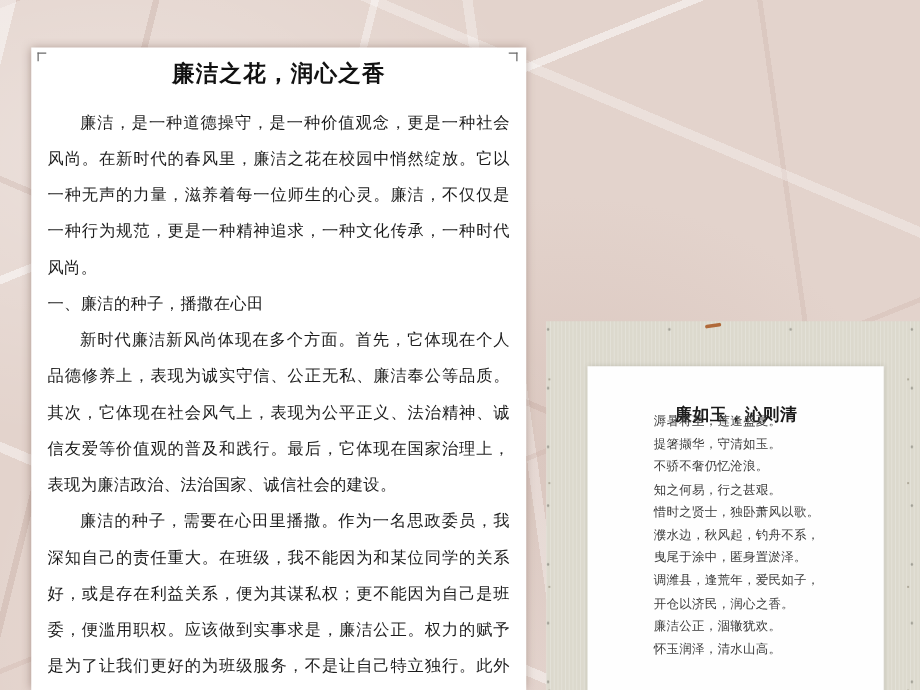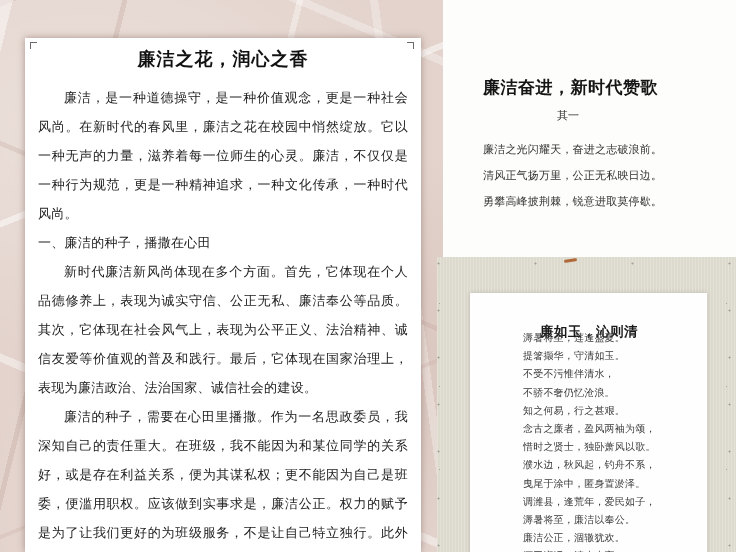--- a/index.html
+++ b/index.html
@@ -93,46 +93,33 @@
     <span class="corner cr"></span>
     <div class="essay-inner">
       <h1 class="essay-title">廉洁之花，润心之香</h1>
       <p class="para indent">廉洁，是一种道德操守，是一种价值观念，更是一种社会风尚。在新时代的春风里，廉洁之花在校园中悄然绽放。它以一种无声的力量，滋养着每一位师生的心灵。廉洁，不仅仅是一种行为规范，更是一种精神追求，一种文化传承，一种时代风尚。</p>
       <p class="para">一、廉洁的种子，播撒在心田</p>
       <p class="para indent">新时代廉洁新风尚体现在多个方面。首先，它体现在个人品德修养上，表现为诚实守信、公正无私、廉洁奉公等品质。其次，它体现在社会风气上，表现为公平正义、法治精神、诚信友爱等价值观的普及和践行。最后，它体现在国家治理上，表现为廉洁政治、法治国家、诚信社会的建设。</p>
       <p class="para indent">廉洁的种子，需要在心田里播撒。作为一名思政委员，我深知自己的责任重大。在班级，我不能因为和某位同学的关系好，或是存在利益关系，便为其谋私权；更不能因为自己是班委，便滥用职权。应该做到实事求是，廉洁公正。权力的赋予是为了让我们更好的为班级服务，不是让自己特立独行。此外学校开展的党课中，授课老师在开班典礼上便为我们讲述党的二十大报告，期间重点强调了党的廉洁精神，将廉洁的种子播撒在了我们的心田。所以经过党课的学习后，我决定我不仅要以身作则，更要通过以身作则来传递廉洁的价值观。告诉同学们，廉洁是做人的根本，是社会的基石，是民族的灵魂。</p>
     </div>
   </div>
 
-  <div class="right-white">
-    <div class="rt-content">
-      <h2 class="rt-title">廉洁奋进，新时代赞歌</h2>
-      <div class="rt-part">其一</div>
-      <div class="rt-verses">
-        <div class="rt-line">廉洁之光闪耀天，奋进之志破浪前。</div>
-        <div class="rt-line">清风正气扬万里，公正无私映日边。</div>
-        <div class="rt-line">勇攀高峰披荆棘，锐意进取莫停歇。</div>
-      </div>
-    </div>
-  </div>
 
   <div class="right-texture">
     <span class="fleck"></span>
     <div class="poem-card">
       <h3 class="pc-title">廉如玉，沁则清</h3>
       <div class="pc-verses">
         <div class="pc-line">溽暑将至，莲逢盛夏。</div>
         <div class="pc-line">提箸撷华，守清如玉。</div>
-        <div class="pc-line">不受不污惟伴清水，</div>
         <div class="pc-line">不骄不奢仍忆沧浪。</div>
         <div class="pc-line">知之何易，行之甚艰。</div>
-        <div class="pc-line">念古之廉者，盈风两袖为颂，</div>
         <div class="pc-line">惜时之贤士，独卧萧风以歌。</div>
         <div class="pc-line">濮水边，秋风起，钓舟不系，</div>
         <div class="pc-line">曳尾于涂中，匿身置淤泽。</div>
         <div class="pc-line">调潍县，逢荒年，爱民如子，</div>
-        <div class="pc-line">溽暑将至，廉洁以奉公。</div>
+        <div class="pc-line">开仓以济民，润心之香。</div>
         <div class="pc-line">廉洁公正，涸辙犹欢。</div>
         <div class="pc-line">怀玉润泽，清水山高。</div>
       </div>
     </div>
   </div>
 </div>
 
 </body></html>

